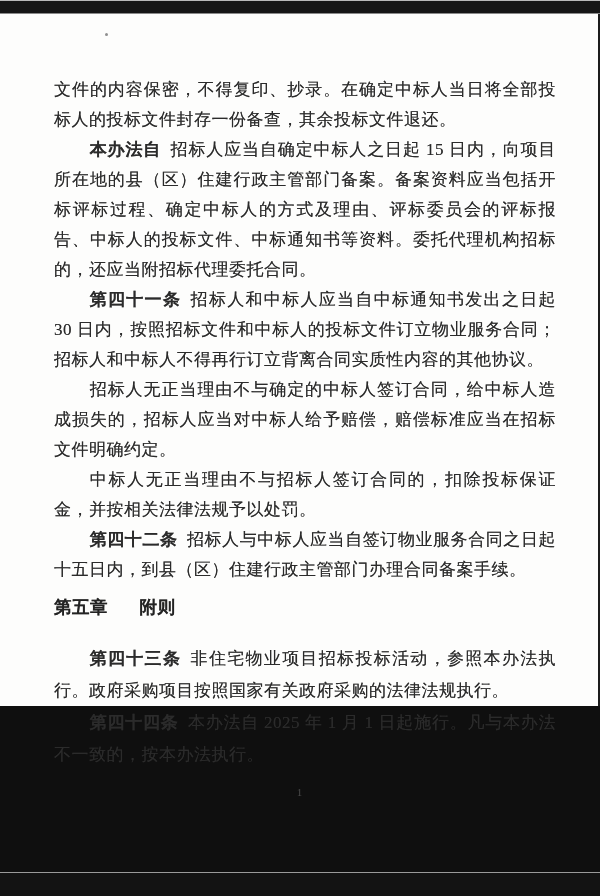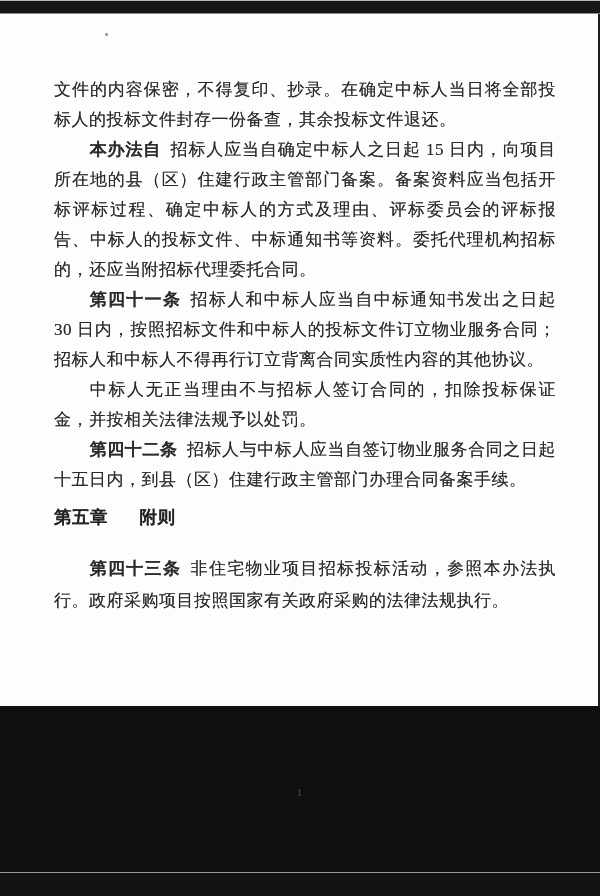--- a/index.html
+++ b/index.html
@@ -73,30 +73,32 @@
     <div class="speck"></div>
 
     <div class="content">
 
       <p class="cont"><span>文件的内容保密，不得复印、抄录。在确定中标人当日将全部投标人的投标文件封存一份备查，其余投标文件退还。</span></p>
 
       <p class="para"><b class="lead">本办法自</b><span>招标人应当自确定中标人之日起 15 日内，向项目所在地的县（区）住建行政主管部门备案。备案资料应当包括开标评标过程、确定中标人的方式及理由、评标委员会的评标报告、中标人的投标文件、中标通知书等资料。委托代理机构招标的，还应当附招标代理委托合同。</span></p>
 
       <p class="para"><b class="lead">第四十一条</b><span>招标人和中标人应当自中标通知书发出之日起 30 日内，按照招标文件和中标人的投标文件订立物业服务合同；招标人和中标人不得再行订立背离合同实质性内容的其他协议。</span></p>
 
+      <p class="para"><span>招标人无正当理由不与确定的中标人签订合同，给中标人造成损失的，招标人应当对中标人给予赔偿，赔偿标准应当在招标文件明确约定。</span></p>
 
       <p class="para"><span>中标人无正当理由不与招标人签订合同的，扣除投标保证金，并按相关法律法规予以处罚。</span></p>
 
       <p class="para"><b class="lead">第四十二条</b><span>招标人与中标人应当自签订物业服务合同之日起十五日内，到县（区）住建行政主管部门办理合同备案手续。</span></p>
 
       <div class="afterword">
         <h2 class="chapter"><span>第五章</span><span class="gap"></span><span>附则</span></h2>
 
         <p class="para"><b class="lead">第四十三条</b><span>非住宅物业项目招标投标活动，参照本办法执行。政府采购项目按照国家有关政府采购的法律法规执行。</span></p>
 
+        <p class="para"><b class="lead">第四十四条</b><span>本办法自 2025 年 1 月 1 日起施行。凡与本办法不一致的，按本办法执行。</span></p>
       </div>
 
     </div>
 
     <div class="page-number">1</div>
   </div>
 
   <div class="bar-bottom"></div>
 
 </div>

